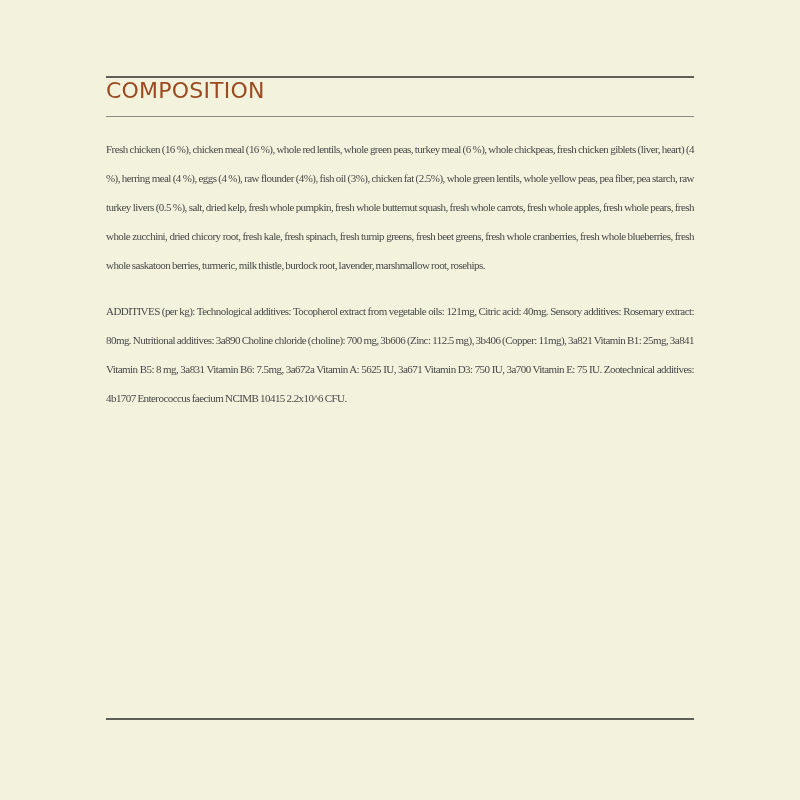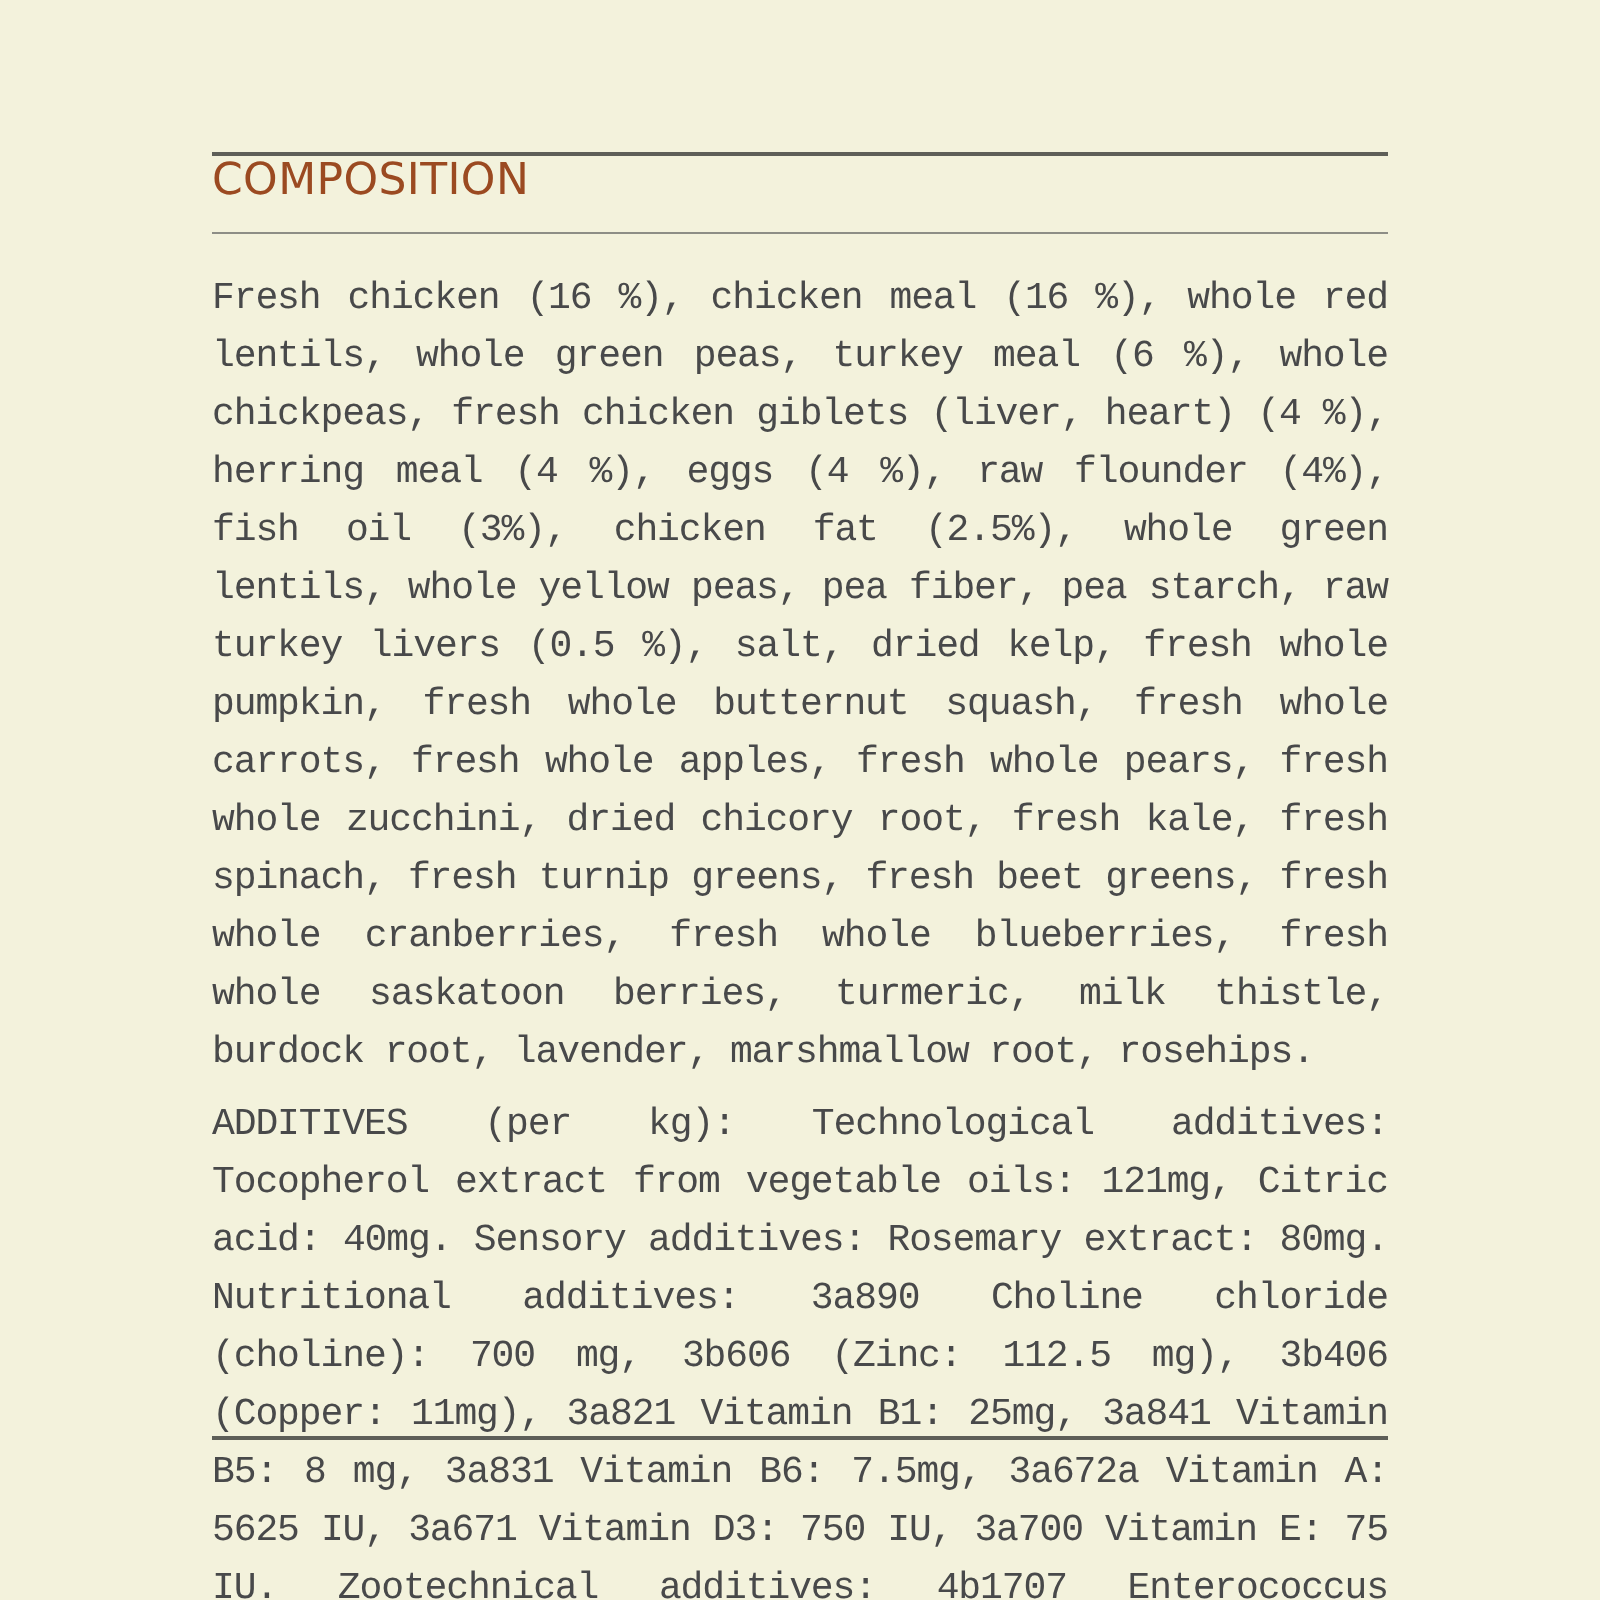--- a/index.html
+++ b/index.html
@@ -29,34 +29,34 @@
       line-height: 26px;
       height: 26px;
     }
     .rule-mid {
       margin-top: 12px;
       height: 1px;
       background: #8d8e86;
       width: 100%;
     }
     .para {
-      font-family: Liberation Mono, monospace;
-      font-size: 19px;
+      font-family: Liberation Serif, serif;
+      font-size: 11px;
       color: #48494a;
       line-height: 29px;
       text-align: justify;
       margin: 0;
       letter-spacing: -0.55px;
       word-spacing: -0.5px;
     }
     .para.comp {
       margin-top: 18px;
     }
     .para.add {
-      margin-top: 7px;
+      margin-top: 17px;
     }
     .rule-bot {
       position: absolute;
       left: 106px;
       top: 718px;
       width: 588px;
       height: 2px;
       background: #5e5f58;
     }
   </style>

